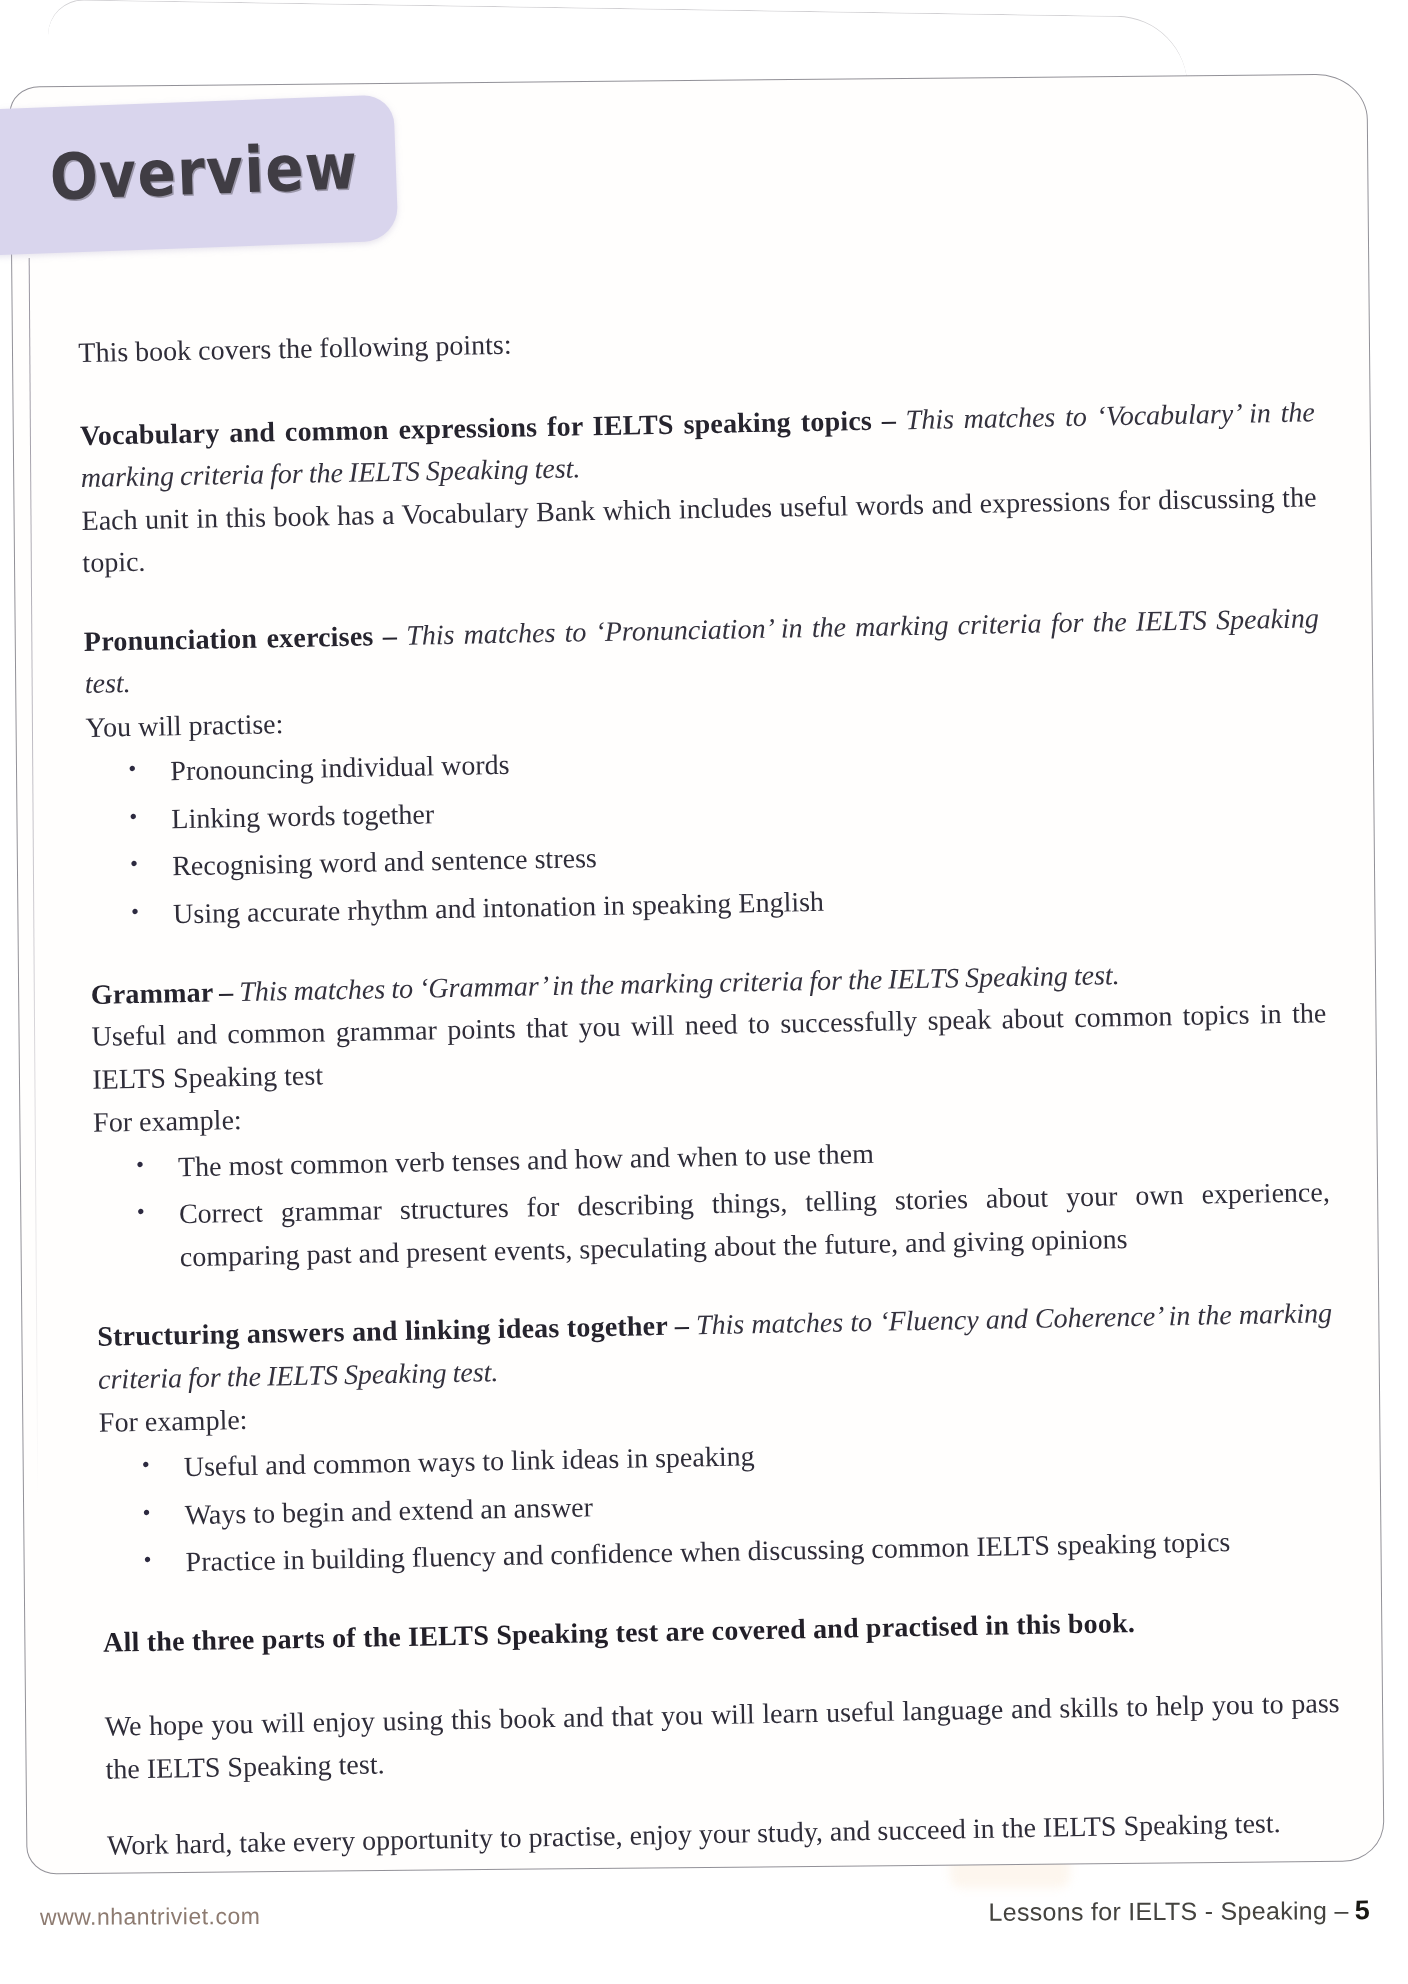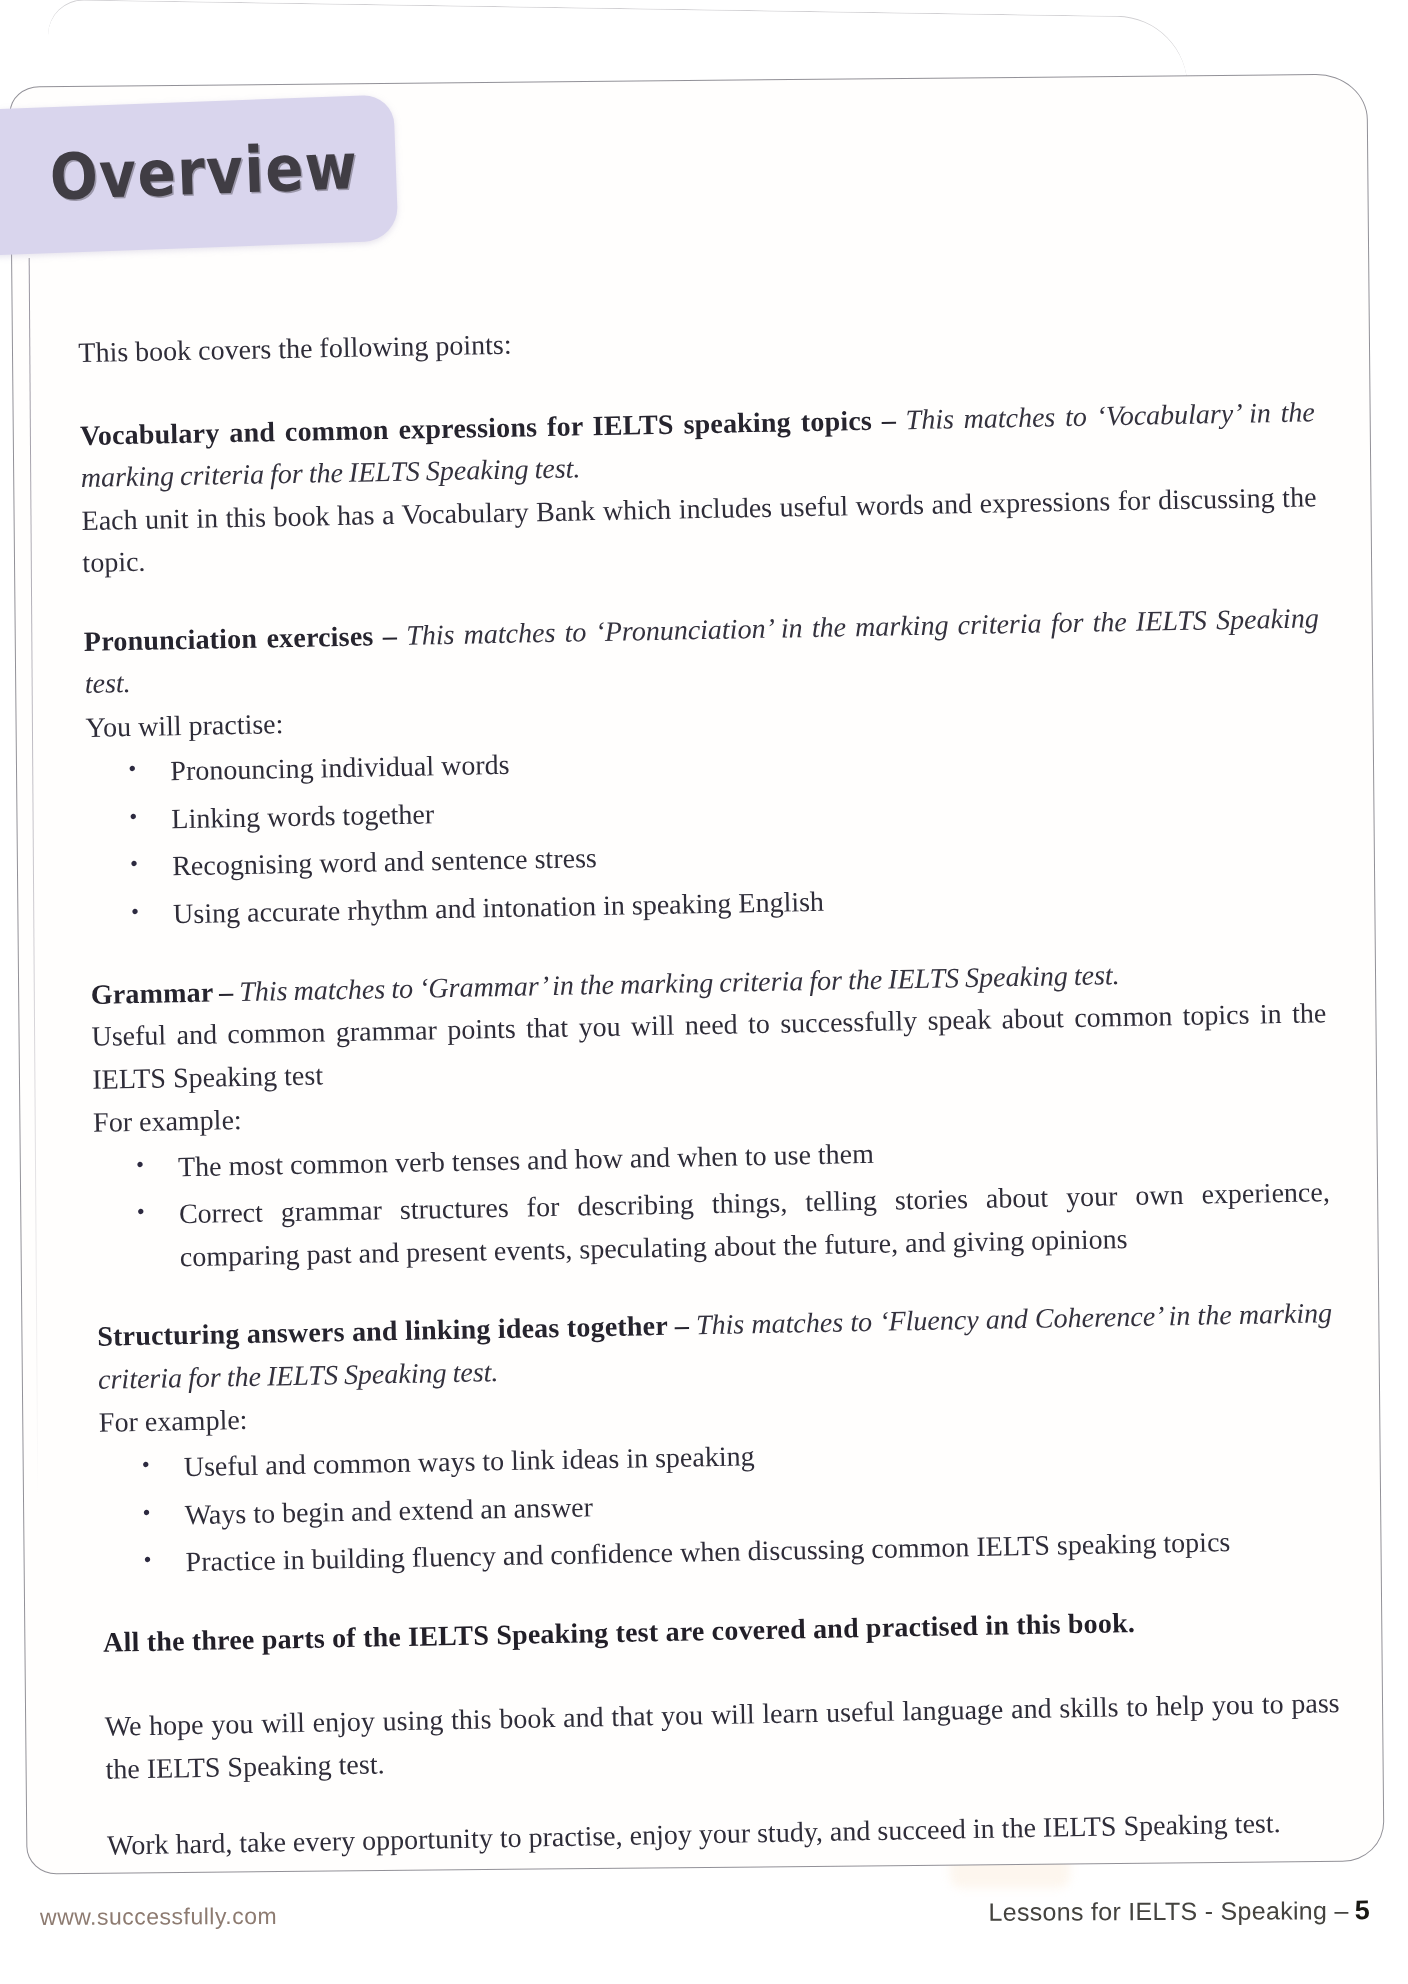--- a/index.html
+++ b/index.html
@@ -258,17 +258,17 @@
     </ul>
   </section>
 
   <p class="closing-bold">All the three parts of the IELTS Speaking test are covered and practised in this book.</p>
   <p class="closing-para">We hope you will enjoy using this book and that you will learn useful language and skills to help you to pass the IELTS Speaking test.</p>
   <p class="closing-para">Work hard, take every opportunity to practise, enjoy your study, and succeed in the IELTS Speaking test.</p>
 
 </main>
 
 <div class="footer">
-  <span class="site-url">www.successfully.com</span>
+  <span class="site-url">www.nhantriviet.com</span>
   <span class="book-ref">
     <span>Lessons for IELTS - Speaking –</span><span class="pageno">5</span>
   </span>
 </div>
 
 </body></html>

